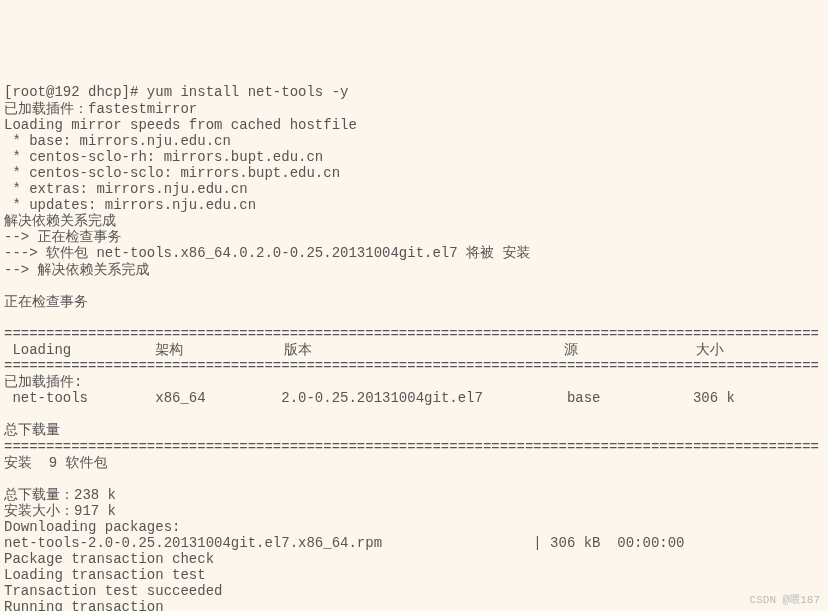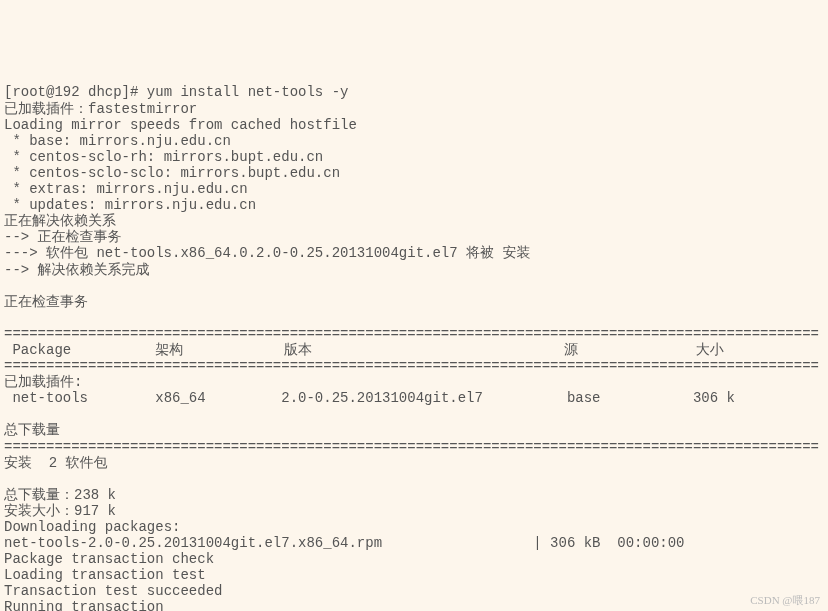--- a/index.html
+++ b/index.html
@@ -21,53 +21,53 @@
     }
     .terminal-output {
       white-space: pre-wrap;
     }
     .watermark {
       position: absolute;
       bottom: 4px;
       right: 8px;
       font-size: 11px;
       color: #bbb;
-      font-family: Liberation Serif, serif;
+      font-family: Liberation Mono, monospace;
     }
   </style>
 </head>
 <body>
 
 
 
 <div class="terminal-output">
 <span>[root@192 dhcp]# yum install net-tools -y</span>
 <span>已加载插件：fastestmirror</span>
 <span>Loading mirror speeds from cached hostfile</span>
 <span> * base: mirrors.nju.edu.cn</span>
 <span> * centos-sclo-rh: mirrors.bupt.edu.cn</span>
 <span> * centos-sclo-sclo: mirrors.bupt.edu.cn</span>
 <span> * extras: mirrors.nju.edu.cn</span>
 <span> * updates: mirrors.nju.edu.cn</span>
-<span>正在解决依赖关系</span>
+<span>解决依赖关系完成</span>
 <span>--&gt; 正在检查事务</span>
 <span>---&gt; 软件包 net-tools.x86_64.0.2.0-0.25.20131004git.el7 将被 安装</span>
 <span>--&gt; 解决依赖关系完成</span>
 <span></span>
 <span>正在检查事务</span>
 <span></span>
 <span>=================================================================================================</span>
-<span> Package          架构            版本                              源              大小</span>
+<span> Loading          架构            版本                              源              大小</span>
 <span>=================================================================================================</span>
 <span>已加载插件:</span>
 <span> net-tools        x86_64         2.0-0.25.20131004git.el7          base           306 k</span>
 <span></span>
 <span>总下载量</span>
 <span>=================================================================================================</span>
-<span>安装  2 软件包</span>
+<span>安装  9 软件包</span>
 <span></span>
 <span>总下载量：238 k</span>
 <span>安装大小：917 k</span>
 <span>Downloading packages:</span>
 <span>net-tools-2.0-0.25.20131004git.el7.x86_64.rpm                  | 306 kB  00:00:00</span>
 <span>Package transaction check</span>
 <span>Loading transaction test</span>
 <span>Transaction test succeeded</span>
 <span>Running transaction</span>
 

